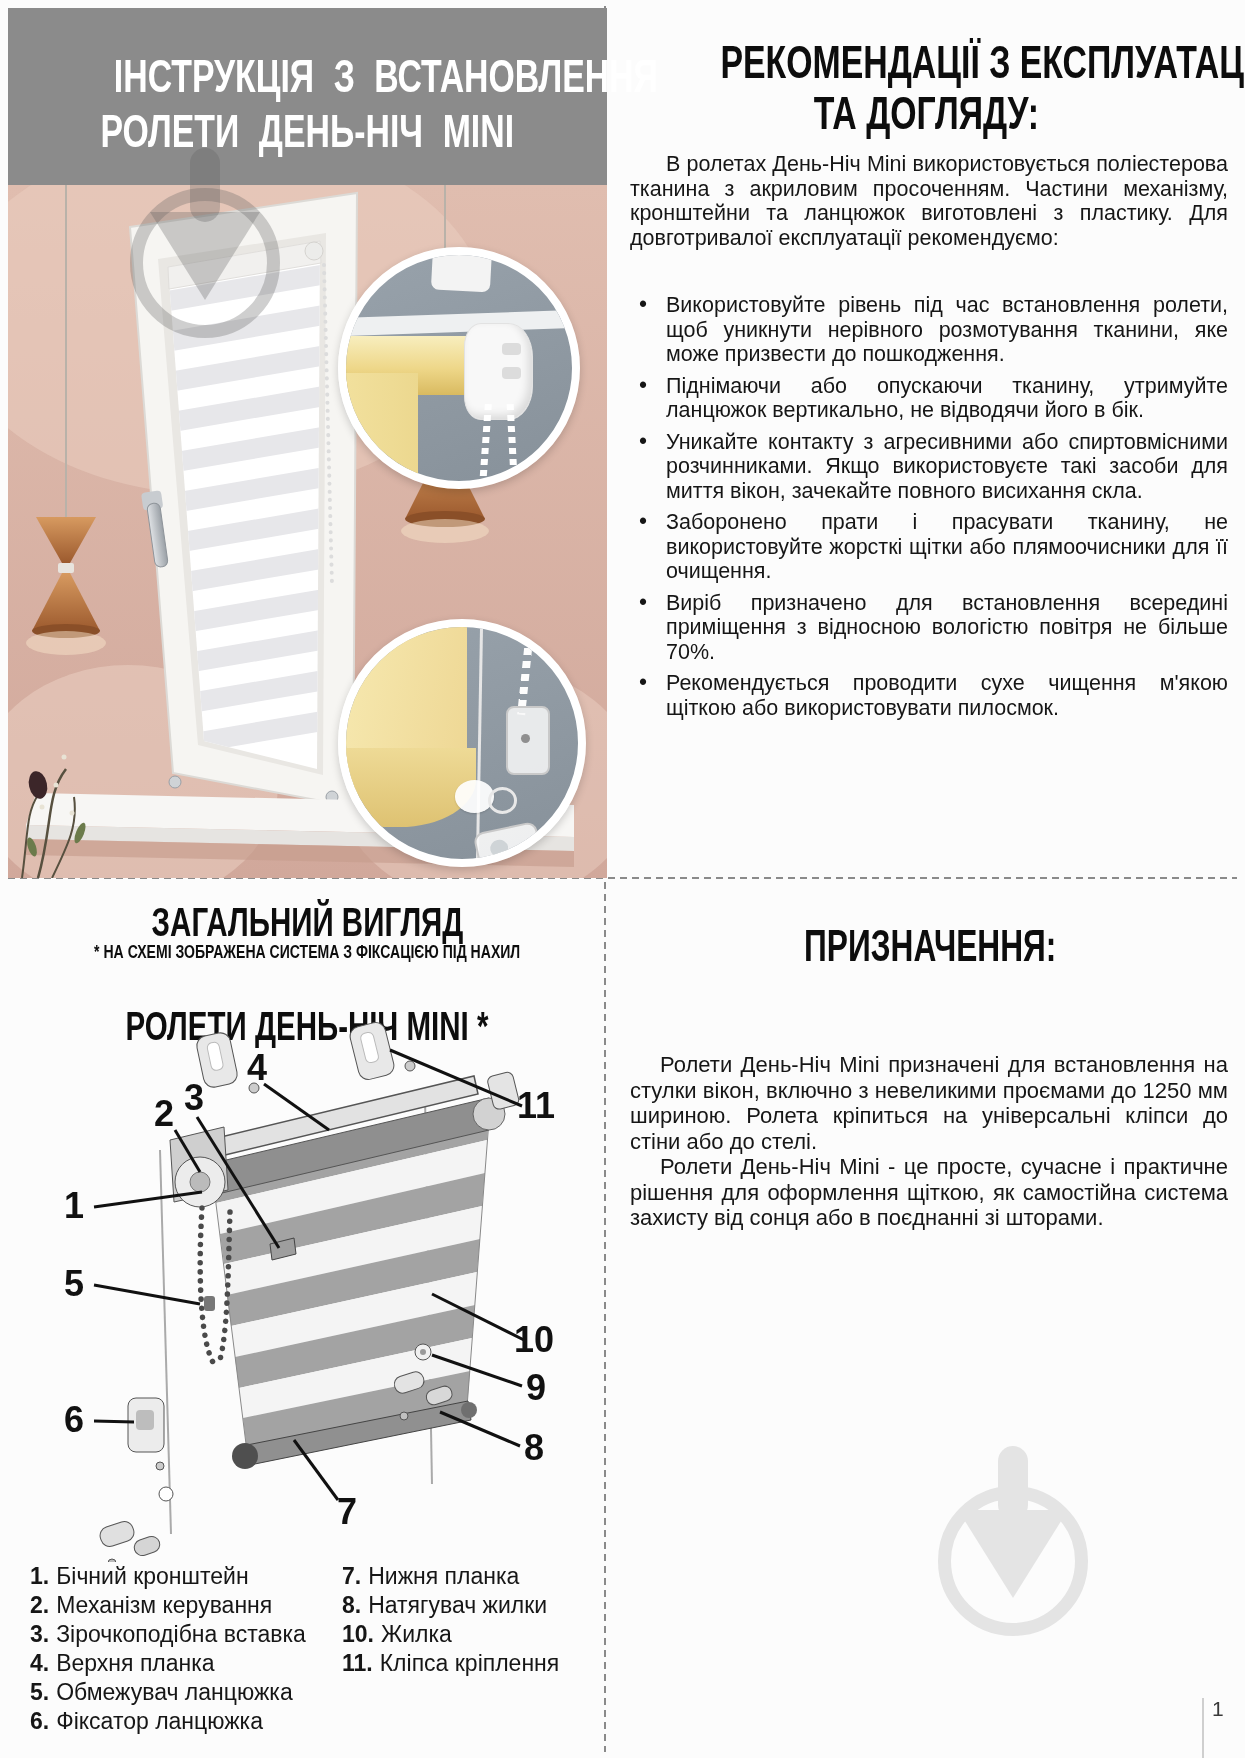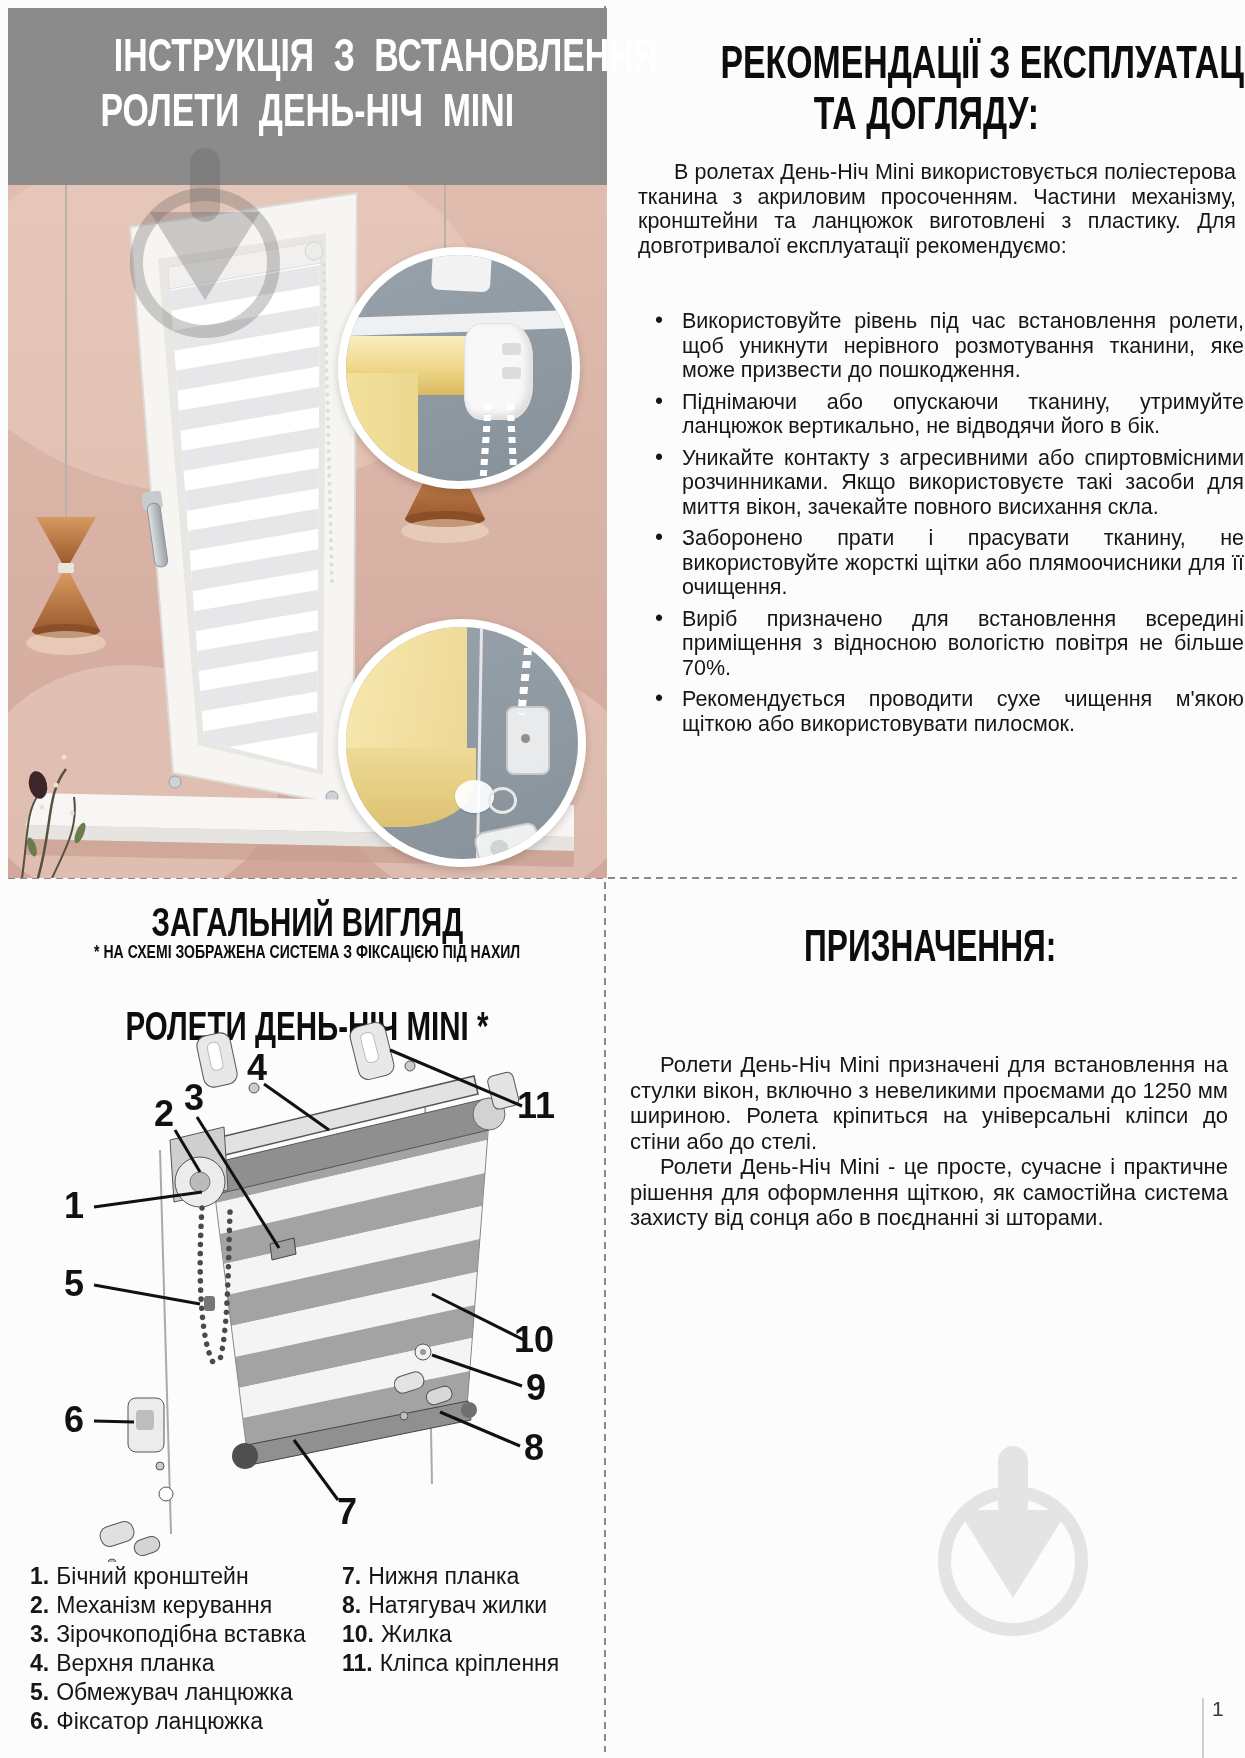--- a/index.html
+++ b/index.html
@@ -9,21 +9,21 @@
   .cnd{display:inline-block;transform:scaleX(.72);transform-origin:center;white-space:nowrap;}
   .cnd80{display:inline-block;transform:scaleX(.78);transform-origin:center;white-space:nowrap;}
 
   
   .v-div{left:604px;top:6px;width:2px;height:1746px;
          background:repeating-linear-gradient(to bottom,#8a8a8a 0 7px,transparent 7px 12px);}
   .h-div{left:8px;top:877px;width:1229px;height:2px;
          background:repeating-linear-gradient(to right,#8a8a8a 0 7px,transparent 7px 12px);}
 
   
-  .ghead{left:8px;top:8px;width:599px;height:177px;background:#8b8b8b;padding-top:19px;box-sizing:border-box;}
+  .ghead{left:8px;top:8px;width:599px;height:177px;background:#8b8b8b;padding-top:40px;box-sizing:border-box;}
   .ghead .ln{text-align:center;font-weight:bold;color:#ffffff;font-size:47px;line-height:55px;word-spacing:14px;}
 
   
   .photo{left:8px;top:185px;width:599px;height:693px;overflow:hidden;}
   .inset{position:absolute;border:8px solid #ffffff;border-radius:50%;overflow:hidden;
          background:linear-gradient(160deg,#98a2ab, #87919a);box-shadow:0 3px 8px rgba(0,0,0,.18);}
   .inset1{left:330px;top:62px;width:226px;height:226px;}
   .inset2{left:330px;top:434px;width:232px;height:232px;}
   .inset div{position:absolute;}
 
@@ -32,23 +32,23 @@
   .wm .ring{position:absolute;left:0;top:40px;width:124px;height:124px;border:13px solid var(--wmc);border-radius:50%;}
   .wm .stem{position:absolute;left:60px;top:0;width:30px;height:74px;border-radius:15px;background:var(--wmc);}
   .wm .tri{position:absolute;left:20px;top:64px;width:110px;height:88px;background:var(--wmc);
            clip-path:polygon(0 0,100% 0,50% 100%);}
   .wm-photo{--wmc:rgba(96,96,96,.30);left:130px;top:148px;z-index:5;}
   .wm-light{--wmc:#e4e4e4;left:938px;top:1446px;}
 
   
   .rec-title{left:615px;top:36px;width:622px;text-align:center;font-weight:bold;color:#0d0d0d;
              font-size:47px;line-height:51px;}
-  .intro{left:630px;top:152px;width:598px;margin:8px;font-size:21.5px;line-height:24.5px;
+  .intro{left:630px;top:152px;width:598px;margin:0;font-size:21.5px;line-height:24.5px;
          text-align:justify;text-indent:36px;}
-  ul.bullets{left:630px;top:293px;width:598px;margin:16px;padding:0;list-style:none;position:absolute;}
+  ul.bullets{left:630px;top:293px;width:598px;margin:0;padding:0;list-style:none;position:absolute;}
   ul.bullets li{position:relative;padding-left:36px;margin-bottom:7px;text-align:justify;
                 font-size:21.5px;line-height:24.5px;}
   ul.bullets li::before{content:"•";position:absolute;left:9px;top:-1px;font-size:23px;}
 
   
   .ov-title{left:8px;width:599px;text-align:center;font-weight:bold;color:#0d0d0d;font-size:41px;line-height:44px;}
   .ov-note{left:8px;top:942px;width:599px;text-align:center;font-weight:bold;color:#0d0d0d;font-size:18px;}
   .diagram{left:42px;top:1022px;}
   .diagram text{font-family:"Liberation Sans",sans-serif;font-weight:bold;font-size:36px;fill:#111;}
   .parts{left:30px;top:1562px;width:566px;display:grid;grid-template-columns:302px 1fr;column-gap:10px;

